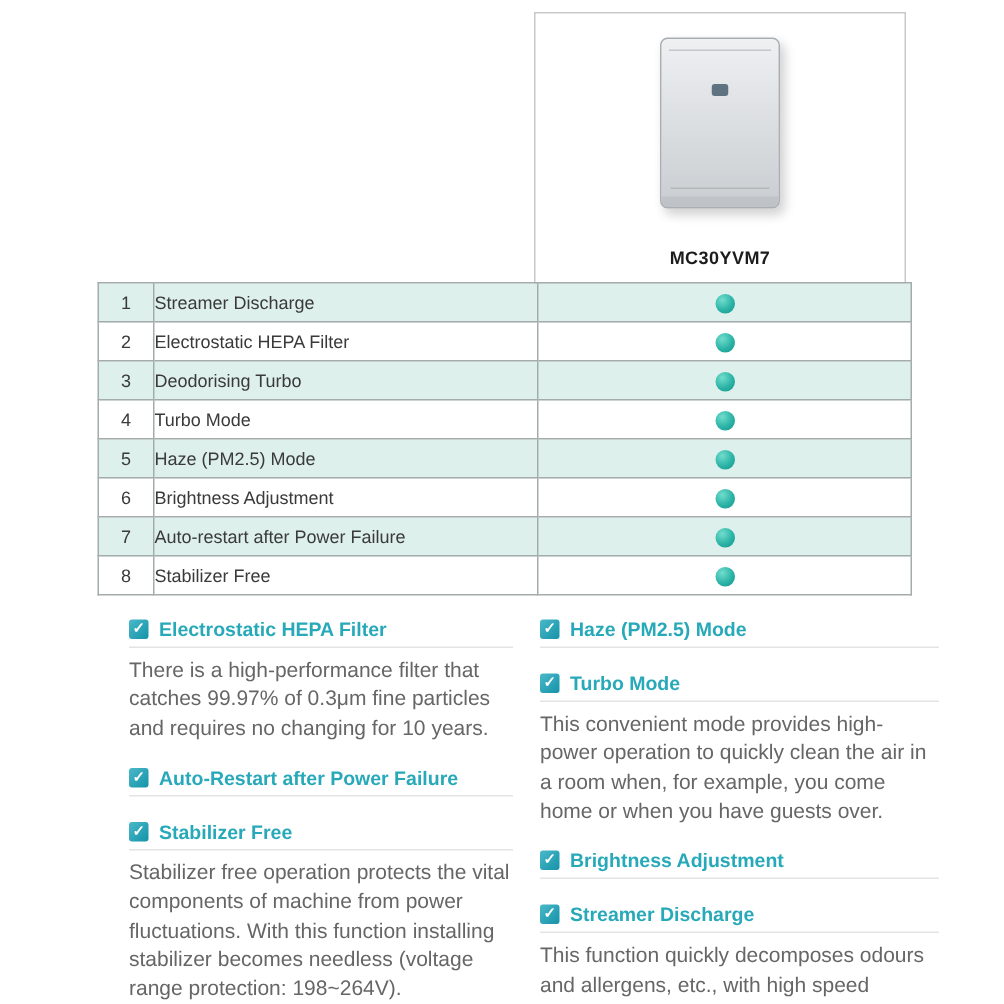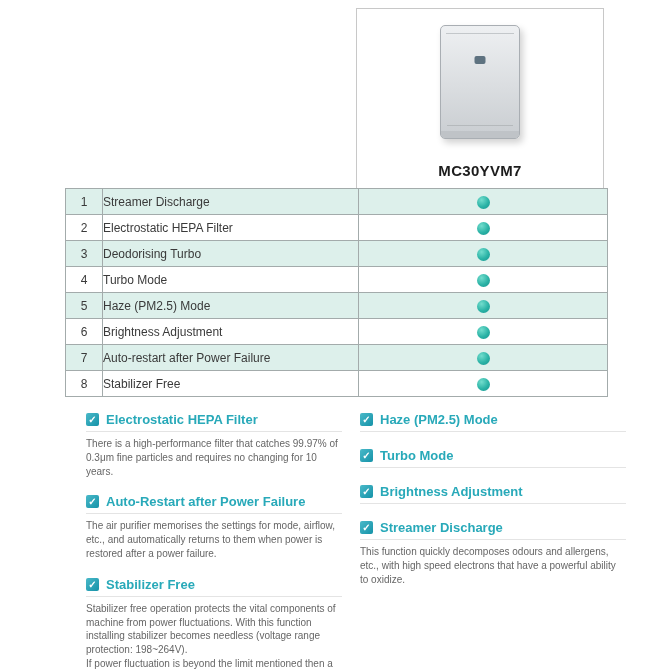--- a/index.html
+++ b/index.html
@@ -13,21 +13,21 @@
             width:78px;height:112px;border:1px solid #a9aeb3;border-radius:5px;
             background:linear-gradient(180deg,#eef0f2 0%,#dadde0 55%,#c9cdd1 100%);
             box-shadow:3px 4px 7px rgba(0,0,0,0.18);}
   .purifier .topline{position:absolute;top:7px;left:5px;right:5px;height:1px;background:#c3c7ca;}
   .purifier .display{position:absolute;top:30px;left:50%;transform:translateX(-50%);
                      width:11px;height:8px;background:#5e7280;border-radius:2px;}
   .purifier .vent{position:absolute;bottom:12px;left:6px;right:6px;height:1px;background:#b5b9bc;}
   .purifier .base{position:absolute;bottom:0;left:0;right:0;height:7px;
                   background:#bfc3c7;border-radius:0 0 4px 4px;}
   .model{position:absolute;bottom:9px;left:0;right:0;text-align:center;
-         font-weight:bold;font-size:15px;color:#1c1c1c;letter-spacing:.3px;}
+         font-weight:bold;font-size:12px;color:#1c1c1c;letter-spacing:.3px;}
 
   
   table.features{position:absolute;left:65px;top:188px;width:539px;
                  border-collapse:collapse;table-layout:fixed;}
   table.features td{border:1px solid #a3abab;height:25px;font-size:12px;color:#3a3a3a;
                     padding:0;}
   td.num{width:36px;text-align:center;}
   td.name{width:255px;padding-left:10px;}
   td.avail{width:248px;text-align:center;}
   tr.odd{background:#ddf0eb;}
@@ -39,21 +39,21 @@
   .col-left{position:absolute;left:86px;top:412px;width:256px;}
   .col-right{position:absolute;left:360px;top:412px;width:266px;}
   .feature{margin-bottom:16px;}
   .feature-head{display:flex;align-items:center;gap:7px;
                 border-bottom:1px solid #e4e4e4;padding-bottom:4px;margin-bottom:5px;}
   .check{width:13px;height:13px;border-radius:2px;flex:0 0 13px;position:relative;
          background:linear-gradient(135deg,#4ab9c9 0%,#1592a8 100%);}
   .check::after{content:"\2713";position:absolute;left:0;top:0;width:13px;height:13px;
                 color:#fff;font-size:10px;line-height:13px;text-align:center;font-weight:bold;}
   .feature-title{color:#28a9b9;font-weight:bold;font-size:13px;}
-  .feature-body{font-size:10px;color:#666;line-height:1.38;white-space:pre-line;}
+  .feature-body{font-size:14px;color:#666;line-height:1.38;white-space:pre-line;}
 </style>
 </head>
 <body>
 
 <div class="page">
 
   <div class="product-box">
     <div class="purifier">
       <div class="topline"></div>
       <div class="display"></div>
@@ -114,21 +114,20 @@
         <span class="check"></span>
         <span class="feature-title">Electrostatic HEPA Filter</span>
       </div>
       <div class="feature-body">There is a high-performance filter that catches 99.97% of 0.3μm fine particles and requires no changing for 10 years.</div>
     </div>
     <div class="feature">
       <div class="feature-head">
         <span class="check"></span>
         <span class="feature-title">Auto-Restart after Power Failure</span>
       </div>
-      <div class="feature-body">The air purifier memorises the settings for mode, airflow, etc., and automatically returns to them when power is restored after a power failure.</div>
     </div>
     <div class="feature">
       <div class="feature-head">
         <span class="check"></span>
         <span class="feature-title">Stabilizer Free</span>
       </div>
       <div class="feature-body">Stabilizer free operation protects the vital components of machine from power fluctuations. With this function installing stabilizer becomes needless (voltage range protection: 198~264V).
 If power fluctuation is beyond the limit mentioned then a stabilizer is required.</div>
     </div>
 
@@ -139,20 +138,21 @@
       <div class="feature-head">
         <span class="check"></span>
         <span class="feature-title">Haze (PM2.5) Mode</span>
       </div>
     </div>
     <div class="feature">
       <div class="feature-head">
         <span class="check"></span>
         <span class="feature-title">Turbo Mode</span>
       </div>
+      <div class="feature-body">This convenient mode provides high-power operation to quickly clean the air in a room when, for example, you come home or when you have guests over.</div>
     </div>
     <div class="feature">
       <div class="feature-head">
         <span class="check"></span>
         <span class="feature-title">Brightness Adjustment</span>
       </div>
     </div>
     <div class="feature">
       <div class="feature-head">
         <span class="check"></span>

